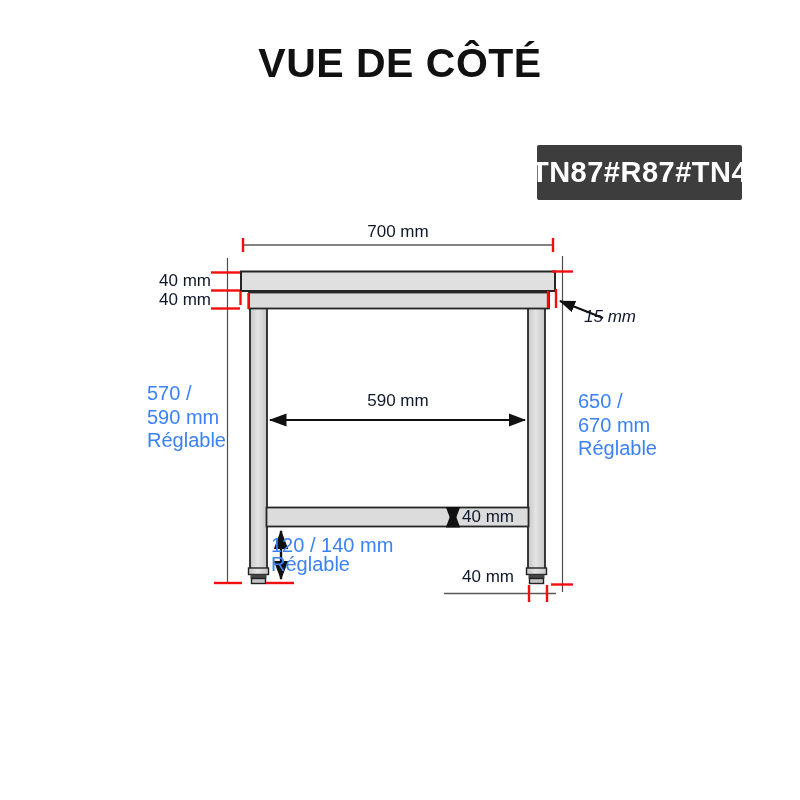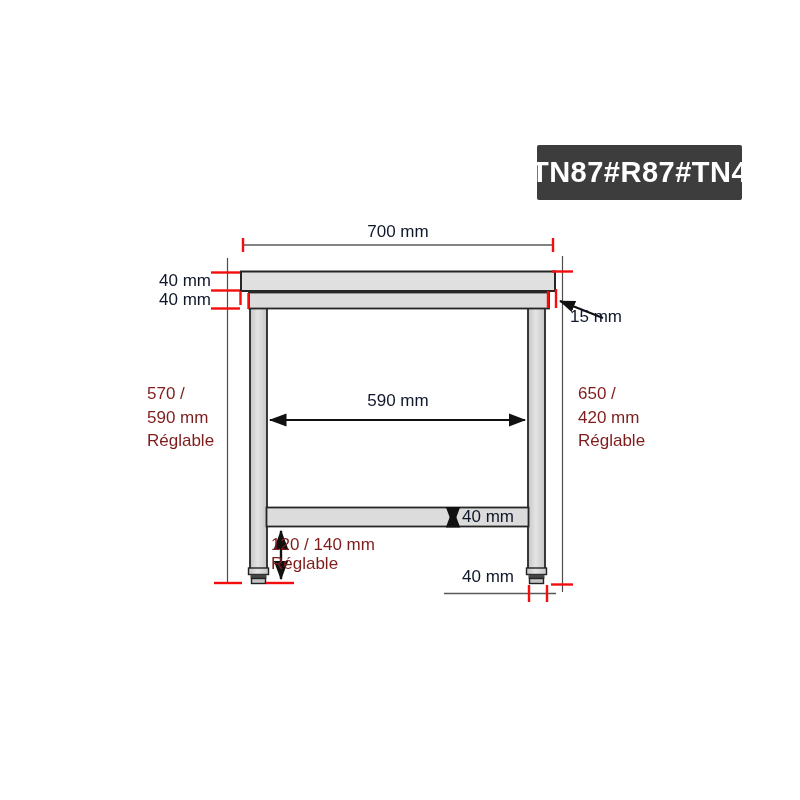--- a/index.html
+++ b/index.html
@@ -7,29 +7,30 @@
         font-family:"Liberation Sans","DejaVu Sans",sans-serif;}
   .title{position:absolute;left:0;top:40px;width:800px;text-align:center;
          font-size:41px;font-weight:800;letter-spacing:.5px;color:#111111;}
   .badge{position:absolute;left:537px;top:145px;width:205px;height:55px;
          background:#3d3d3d;border-radius:2px;display:flex;align-items:center;justify-content:center;
          color:#ffffff;font-size:29px;font-weight:700;letter-spacing:.5px;}
   svg.diagram{position:absolute;left:0;top:0;width:800px;height:800px;}
   .lbl{position:absolute;font-size:17px;color:#0f172a;line-height:18px;white-space:nowrap;}
   .lbl.center{text-align:center;}
   .lbl.right{text-align:right;}
-  .lblblock{position:absolute;font-size:17px;color:#7f1d1d;line-height:23.5px;white-space:nowrap;}
+  .lblblock{position:absolute;font-size:20px;color:#3b82f6;line-height:23.5px;white-space:nowrap;}
   .lblblock span{display:block;}
   .blk2{line-height:18.5px;}
 </style>
 </head>
 <body>
 
 <div class="page">
 
+  <div class="title">VUE DE CÔTÉ</div>
 
   <div class="badge">TN87#R87#TN4</div>
 
   <svg class="diagram" viewBox="0 0 800 800">
     <defs>
       <marker id="ah" markerWidth="9" markerHeight="8" refX="7.5" refY="3" orient="auto-start-reverse" markerUnits="strokeWidth">
         <path d="M0,0 L8,3 L0,6 Z" fill="#111111"></path>
       </marker>
       <linearGradient id="legGrad" x1="0" y1="0" x2="1" y2="0">
         <stop offset="0" stop-color="#c6c6c6"></stop>
@@ -87,33 +88,33 @@
     <line x1="444" y1="593.5" x2="556" y2="593.5" stroke="#5a5a5a" stroke-width="1.4"></line>
     <line x1="529" y1="585" x2="529" y2="602" stroke="#f40d0d" stroke-width="2.4"></line>
     <line x1="547" y1="585" x2="547" y2="602" stroke="#f40d0d" stroke-width="2.4"></line>
   </svg>
 
   <div class="lbl center" style="left:328px;top:223px;width:140px;">700 mm</div>
 
   <div class="lbl right" style="left:139px;top:272px;width:72px;">40 mm</div>
   <div class="lbl right" style="left:139px;top:291px;width:72px;">40 mm</div>
 
-  <div class="lbl" style="left:570px;top:308px;">15 mm</div>
+  <div class="lbl" style="left:584px;top:308px;font-style:italic;">15 mm</div>
 
   <div class="lblblock" style="left:147px;top:382px;">
     <span>570 /</span>
     <span>590 mm</span>
     <span>Réglable</span>
   </div>
 
   <div class="lbl center" style="left:328px;top:392px;width:140px;">590 mm</div>
 
-  <div class="lblblock" style="left:578px;top:382px;">
+  <div class="lblblock" style="left:578px;top:390px;">
     <span>650 /</span>
-    <span>420 mm</span>
+    <span>670 mm</span>
     <span>Réglable</span>
   </div>
 
   <div class="lbl" style="left:462px;top:508px;">40 mm</div>
 
   <div class="lblblock blk2" style="left:271px;top:536px;">
     <span>120 / 140 mm</span>
     <span>Réglable</span>
   </div>
 

